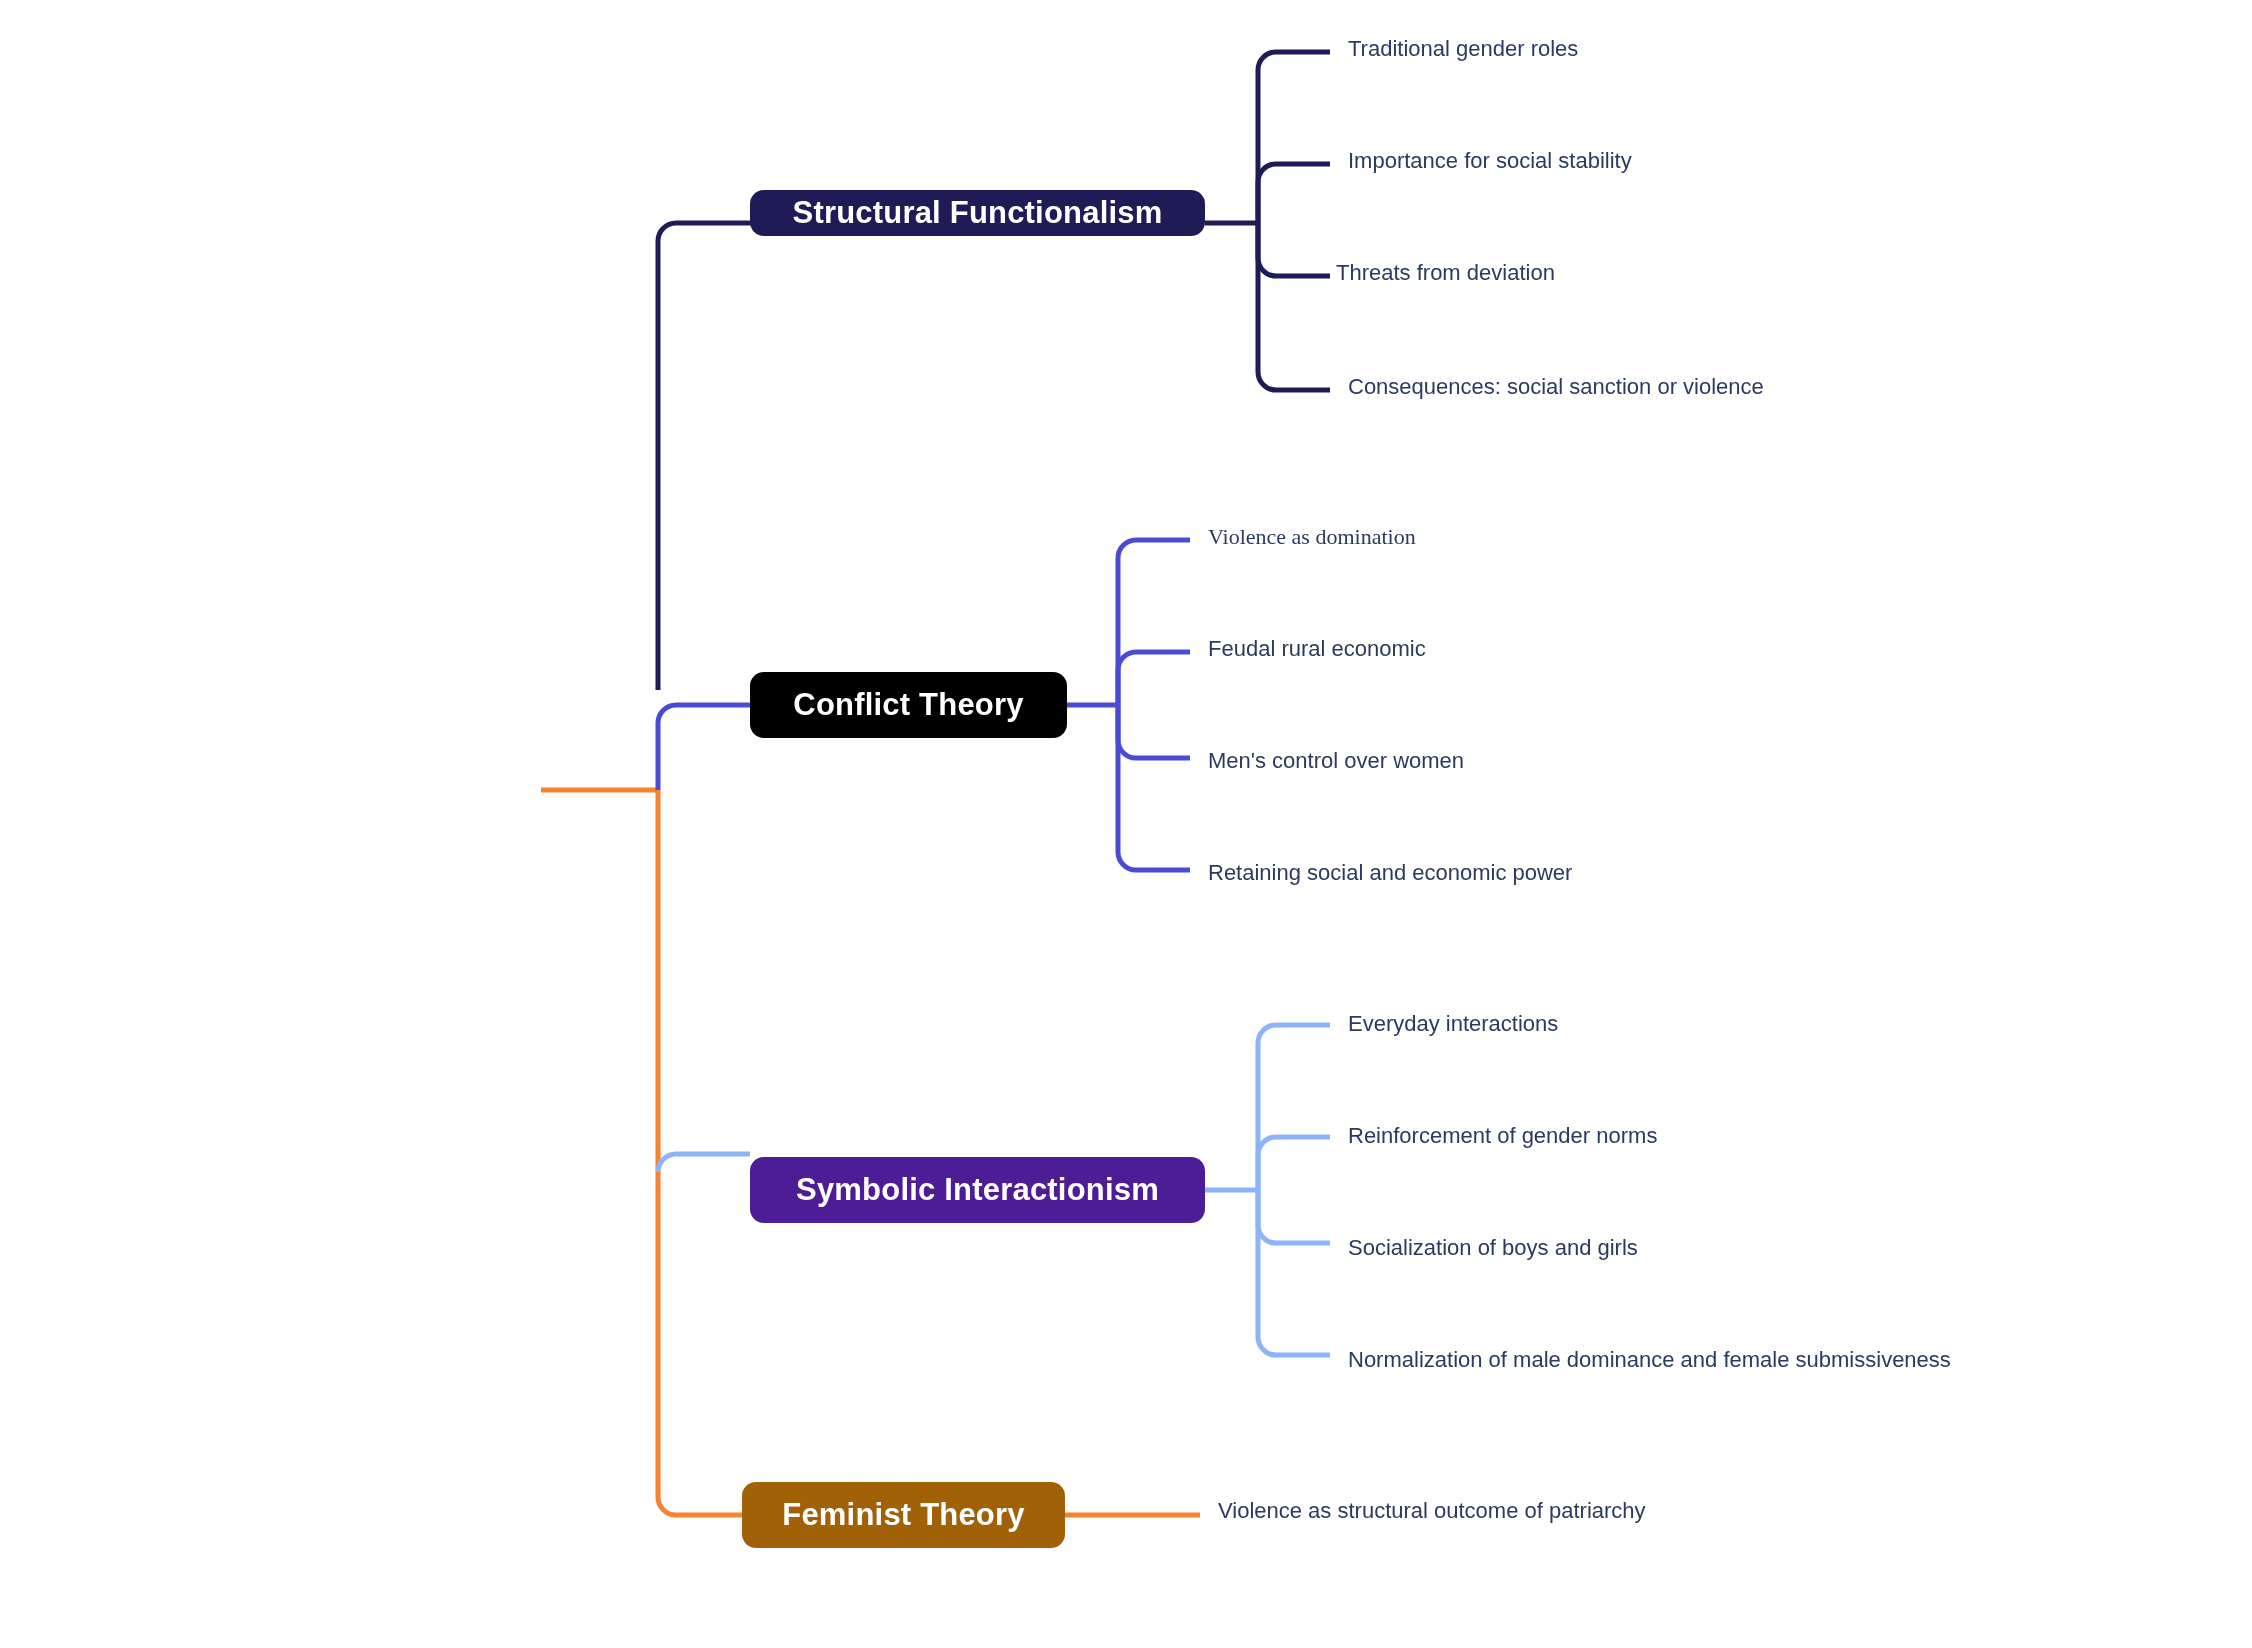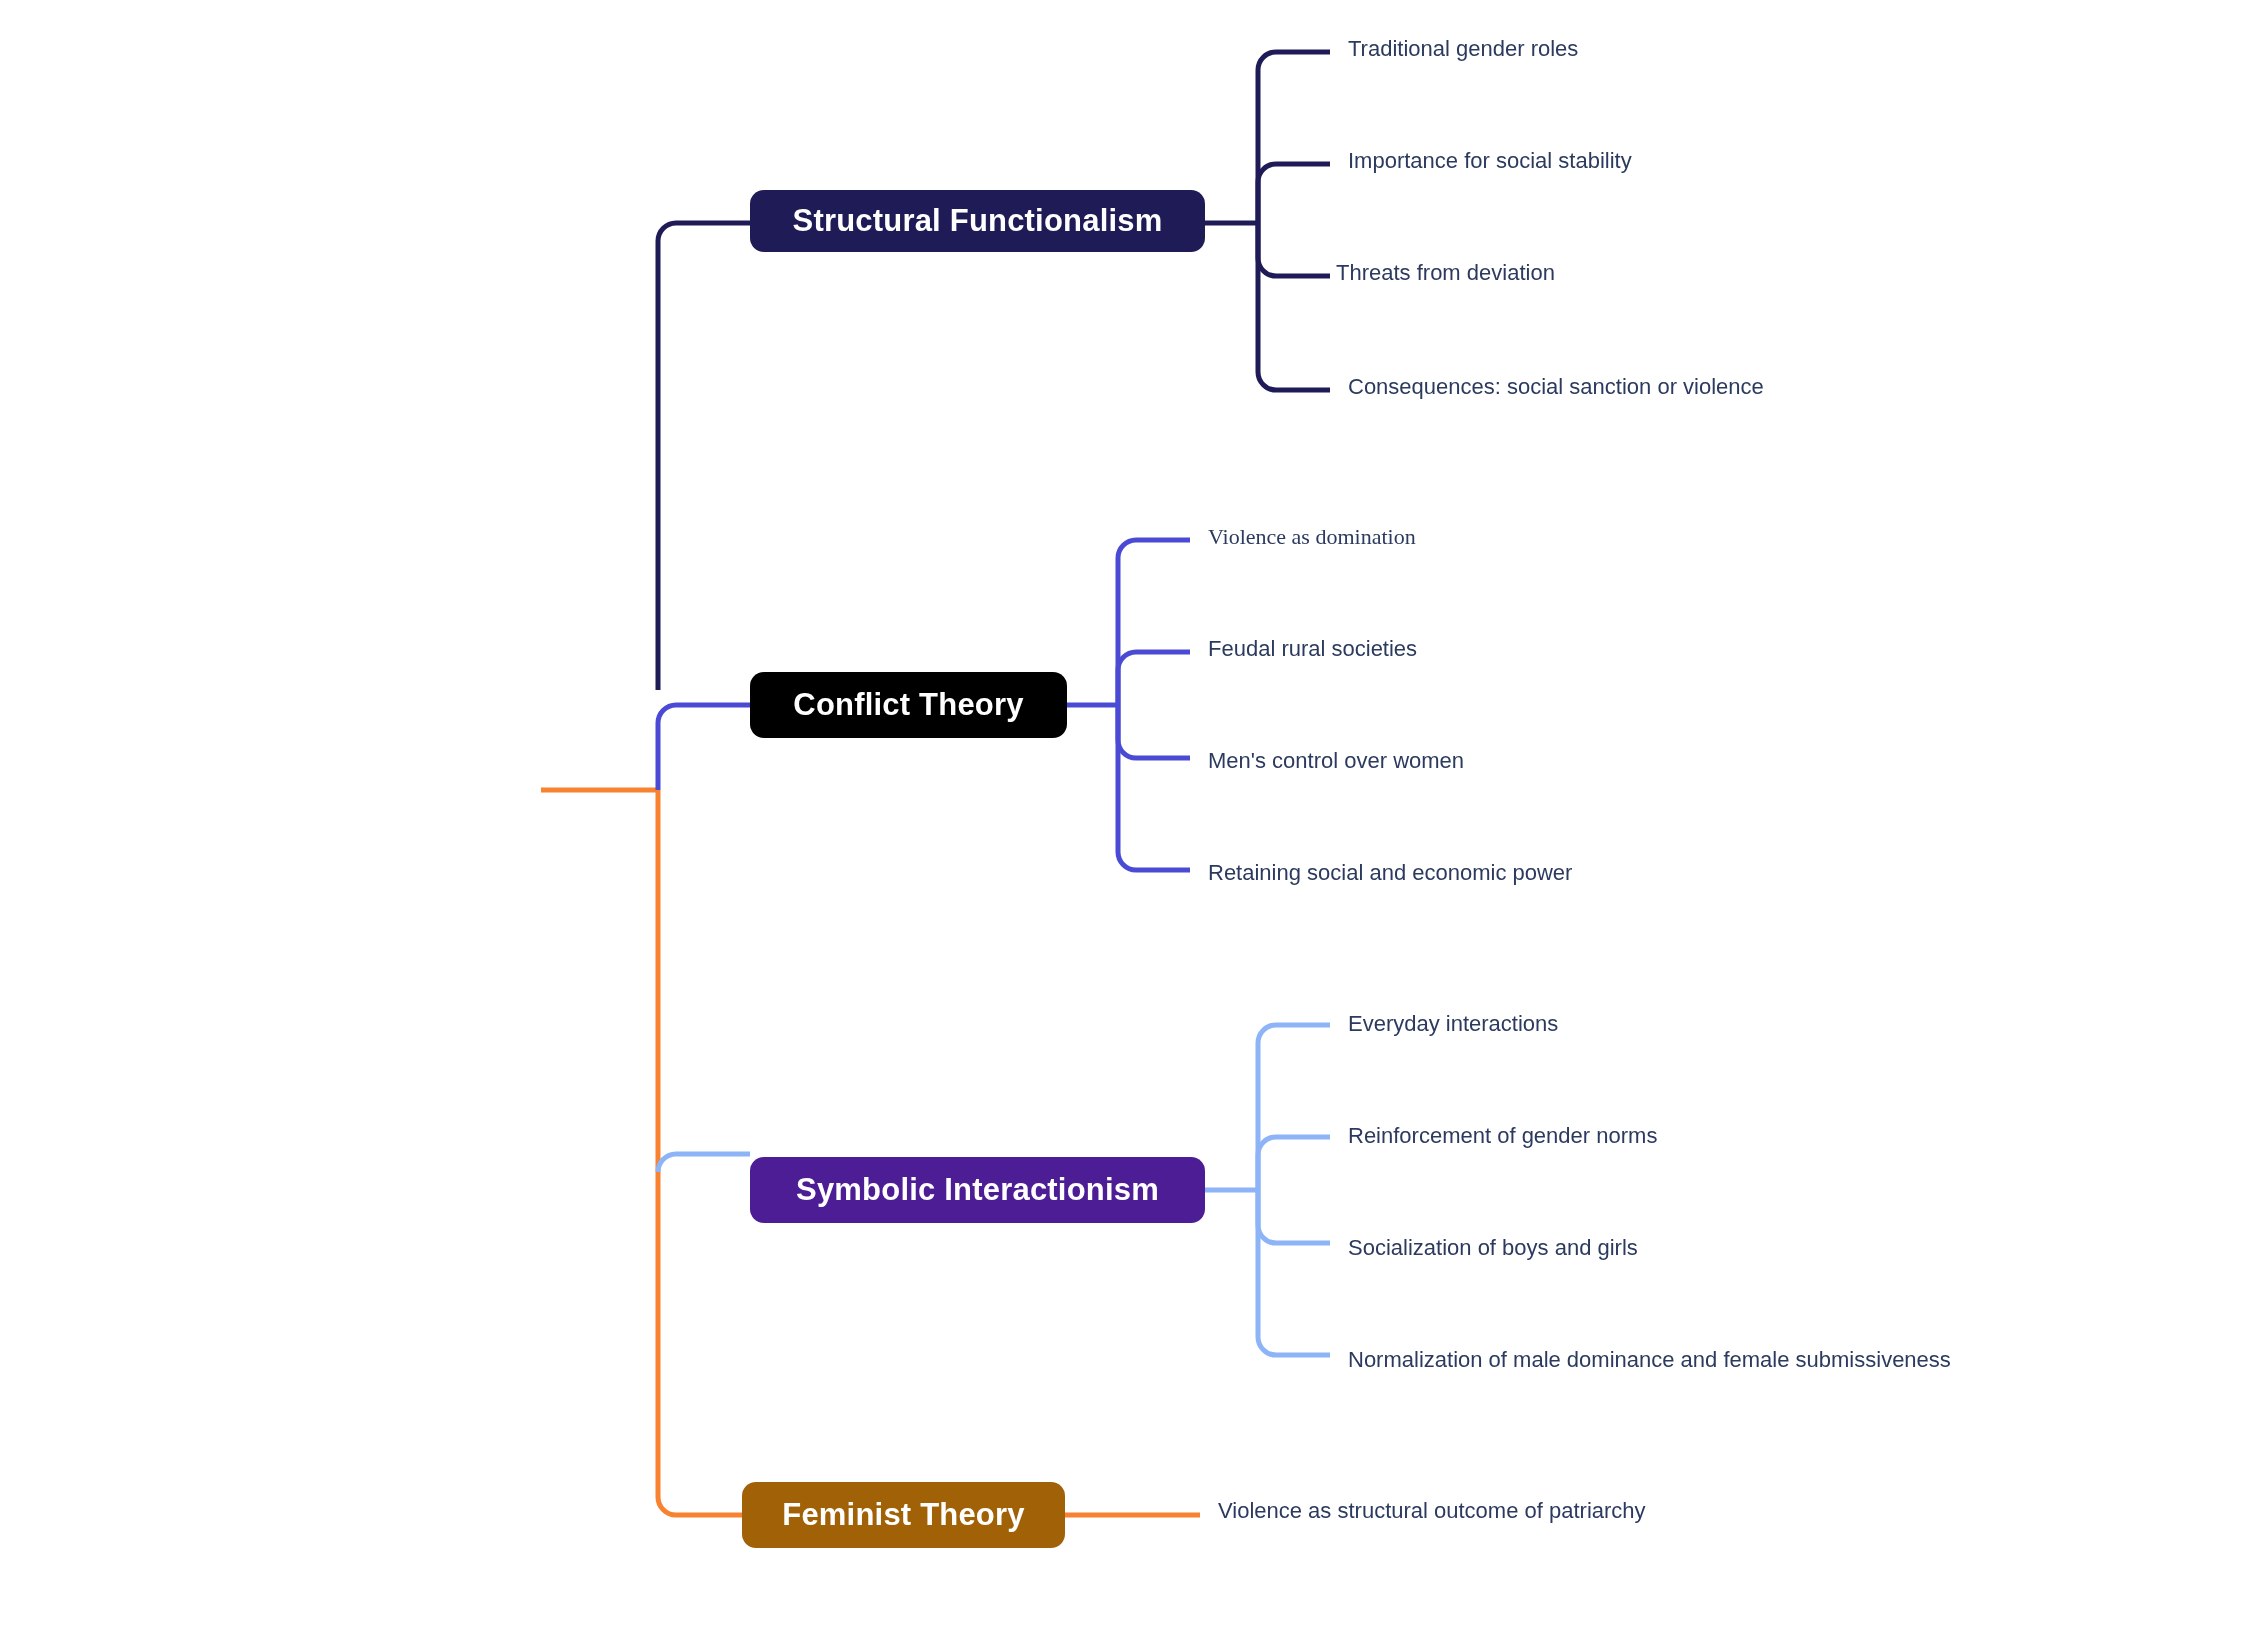--- a/index.html
+++ b/index.html
@@ -89,21 +89,21 @@
     <path d="M 1258 1190 V 1225 a 18 18 0 0 0 18 18 H 1330" fill="none" stroke="#8cb4f7" stroke-width="5"></path>
     <path d="M 1258 1190 V 1337 a 18 18 0 0 0 18 18 H 1330" fill="none" stroke="#8cb4f7" stroke-width="5"></path>
 
     <path d="M 1065 1515 H 1200" fill="none" stroke="#f7822f" stroke-width="5"></path>
   </svg>
 
   <div class="node root" style="left:22px; top:759px; width:520px; height:62px;">
     <span>Sociological Analysis</span>
   </div>
 
-  <div class="node branch" style="left:750px; top:190px; width:455px; height:62px; background:#1e1b57;">
+  <div class="node branch" style="left:750px; top:190px; width:455px; height:46px; background:#1e1b57;">
     <span>Structural Functionalism</span>
   </div>
 
   <div class="node branch" style="left:750px; top:672px; width:317px; height:66px; background:#000000;">
     <span>Conflict Theory</span>
   </div>
 
   <div class="node branch" style="left:750px; top:1157px; width:455px; height:66px; background:#4c1d95;">
     <span>Symbolic Interactionism</span>
   </div>
@@ -122,21 +122,21 @@
     <span>Threats from deviation</span>
   </div>
   <div class="leaf" style="left:1348px; top:376px;">
     <span>Consequences: social sanction or violence</span>
   </div>
 
   <div class="leaf" style="left:1208px; top:526px;font-family:Liberation Serif, serif;">
     <span>Violence as domination</span>
   </div>
   <div class="leaf" style="left:1208px; top:638px;">
-    <span>Feudal rural societies</span>
+    <span>Feudal rural economic</span>
   </div>
   <div class="leaf" style="left:1208px; top:750px;">
     <span>Men's control over women</span>
   </div>
   <div class="leaf" style="left:1208px; top:862px;">
     <span>Retaining social and economic power</span>
   </div>
 
   <div class="leaf" style="left:1348px; top:1013px;">
     <span>Everyday interactions</span>

